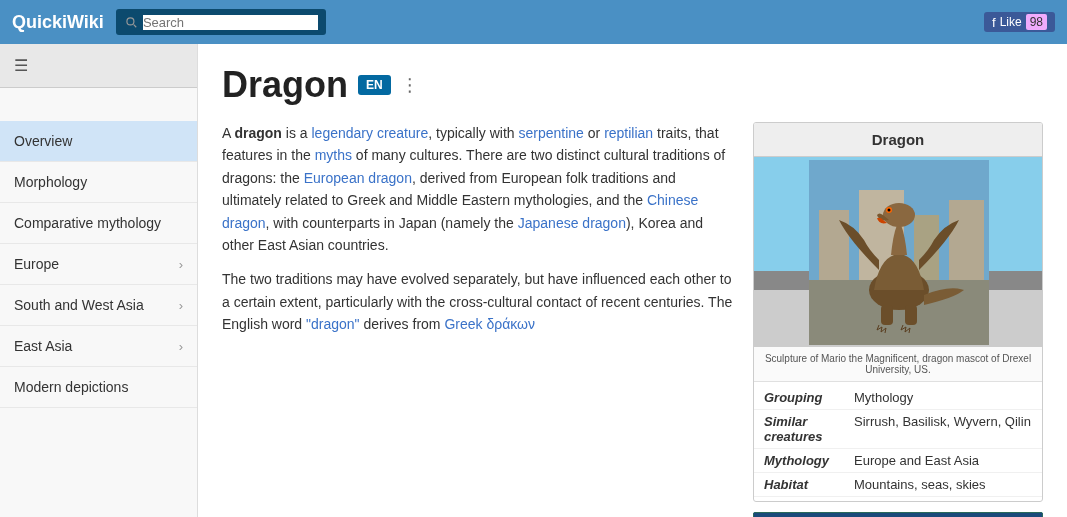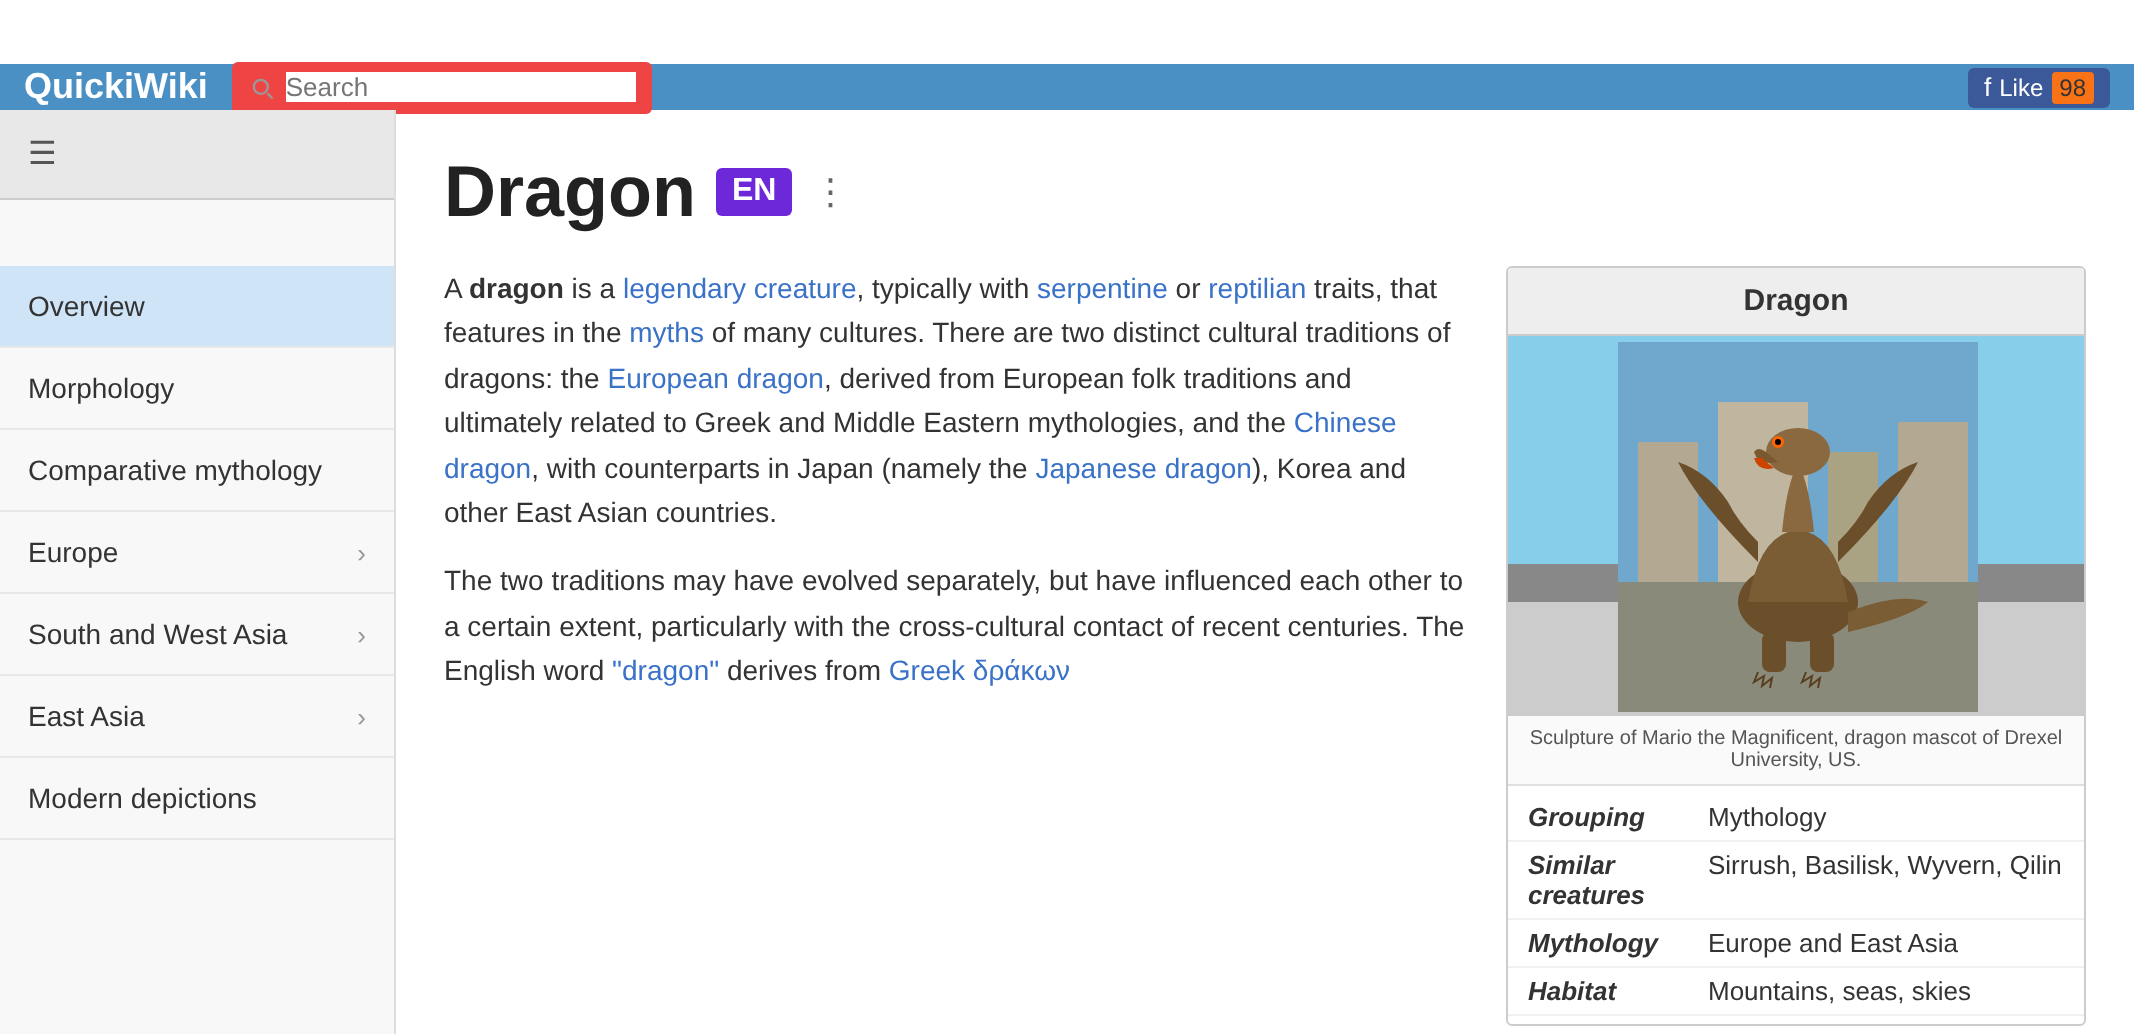--- a/index.html
+++ b/index.html
@@ -4,36 +4,35 @@
   <style>
     * { margin: 0; padding: 0; box-sizing: border-box; }
     body { font-family: Arial, sans-serif; font-size: 14px; color: #333; background: #fff; }
 
     
     #header {
       background: #4a90c4;
       display: flex;
       align-items: center;
       padding: 0 12px;
-      height: 23px;
+      height: 44px;
       gap: 12px;
-      margin-top: 32px;
     }
     #logo {
       color: white;
       font-size: 18px;
       font-weight: bold;
       white-space: nowrap;
     }
     #search-container {
       flex: 1;
       max-width: 210px;
       display: flex;
       align-items: center;
-      background: #ef4444;
+      background: #0c4a6e;
       border-radius: 3px;
       padding: 0 8px;
       height: 26px;
     }
     #search-icon-svg {
       width: 14px;
       height: 14px;
       fill: #999;
       margin-right: 5px;
       flex-shrink: 0;
@@ -50,21 +49,21 @@
       display: flex;
       align-items: center;
       gap: 4px;
       background: #3b5998;
       color: white;
       padding: 2px 8px;
       border-radius: 3px;
       font-size: 12px;
     }
     #like-count {
-      background: #f97316;
+      background: #f0abfc;
       color: #333;
       padding: 1px 4px;
       border-radius: 2px;
       font-size: 12px;
       text-align: right;
     }
 
     
     #layout {
       display: flex;
@@ -117,23 +116,23 @@
       align-items: center;
       gap: 10px;
       margin-bottom: 16px;
     }
     #page-title {
       font-size: 36px;
       font-weight: bold;
       color: #222;
     }
     #lang-badge {
-      background: #6d28d9;
+      background: #0369a1;
       color: white;
-      font-size: 16px;
+      font-size: 12px;
       font-weight: bold;
       padding: 3px 8px;
       border-radius: 3px;
     }
     #more-icon {
       color: #666;
       font-size: 18px;
       cursor: pointer;
     }
 

